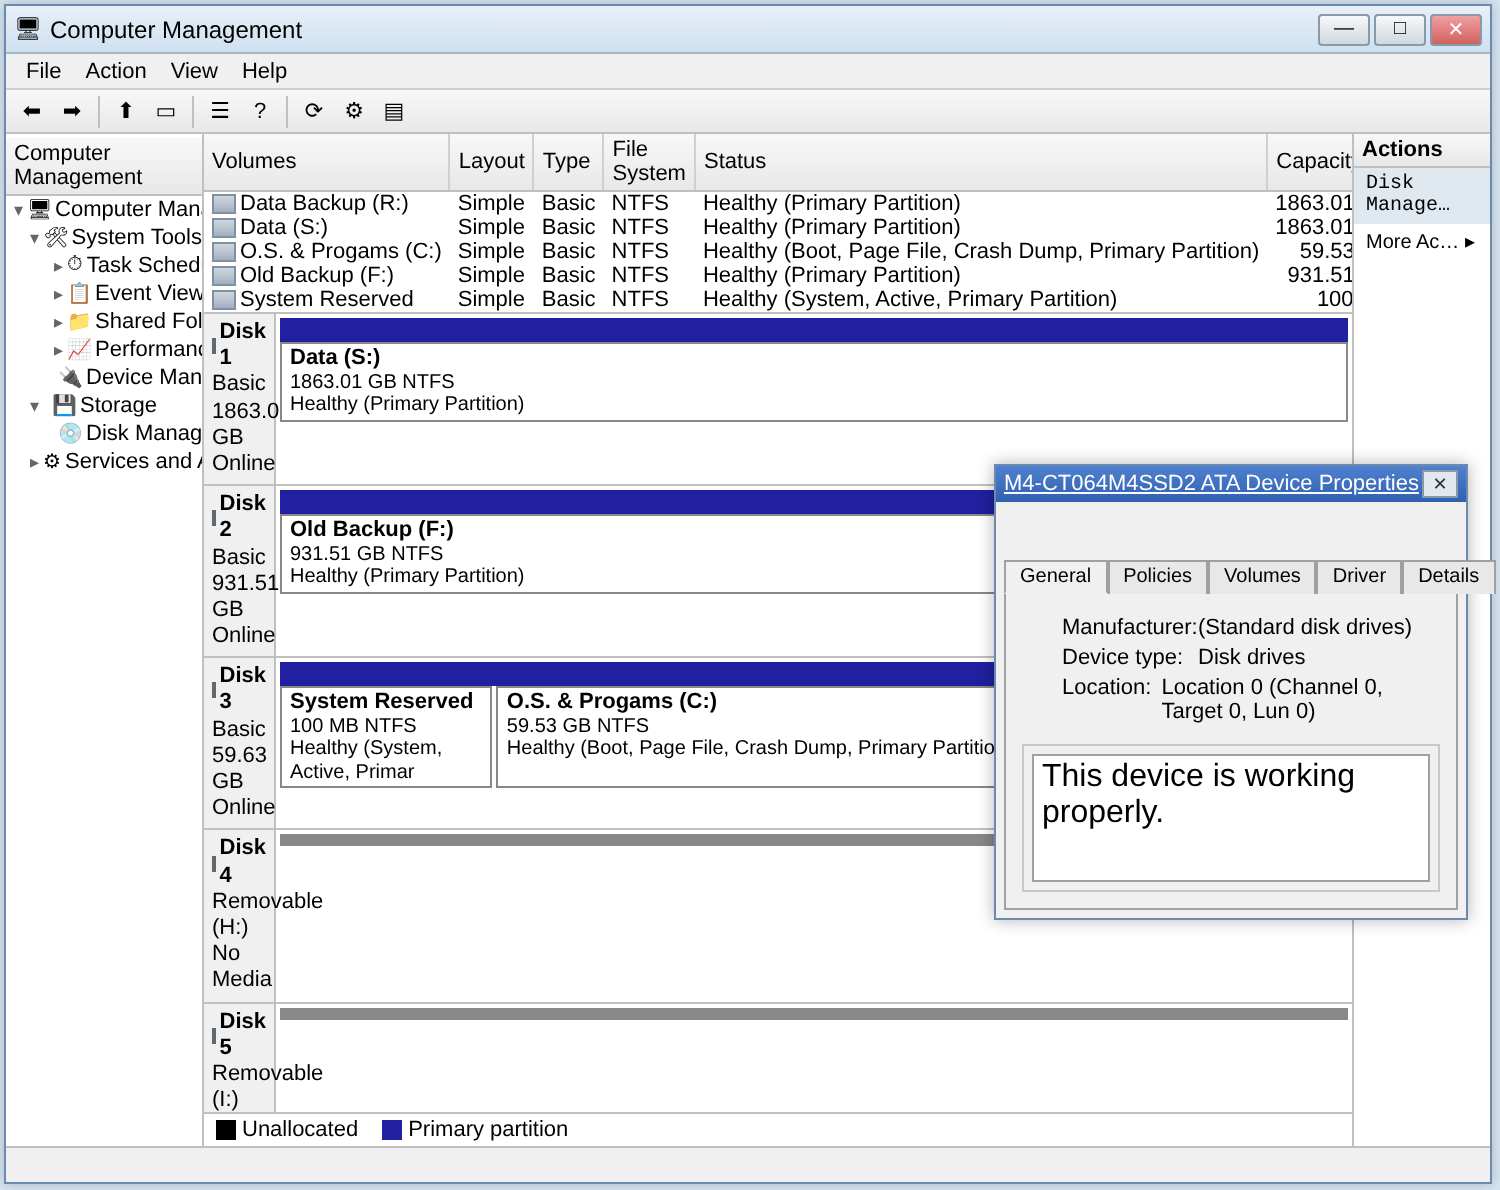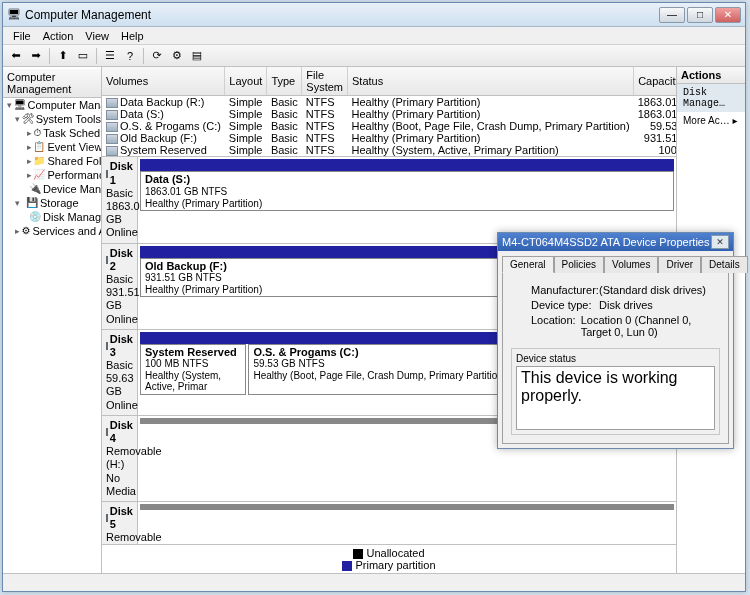--- a/index.html
+++ b/index.html
@@ -32,33 +32,33 @@
 .disks { flex: 1; overflow: auto; border-top: 1px solid #c0c0c0; }
 .disk-row { display: flex; border-bottom: 1px solid #c0c0c0; }
 .disk-head { width: 36px; padding: 3px 4px; border-right: 1px solid #c0c0c0; background: #f0f0f0; font-size: 10px; line-height: 1.2; }
 .disk-head .dn { font-weight: bold; display: flex; align-items: center; gap: 2px; }
 .disk-head .dico { width: 10px; height: 8px; background: #606870; display: inline-block; }
 .disk-body { flex: 1; padding: 2px; }
 .disk-bar { height: 12px; background: #2020a0; }
 .disk-bar.gray { background: #888; }
 .part-row { display: flex; gap: 2px; }
 .part { border: 1px solid #888; padding: 1px 4px; font-size: 10px; line-height: 1.15; background: #fff; }
-.legend { padding: 2px 6px; border-top: 1px solid #c0c0c0; background: #fff; font-size: 11px; display: flex; align-items: center; flex-direction: column; }
+.legend { padding: 2px 6px; border-top: 1px solid #c0c0c0; background: #fff; font-size: 11px; display: flex; gap: 12px; align-items: center; }
 .lg-sw { display: inline-block; width: 10px; height: 10px; vertical-align: middle; margin-right: 3px; }
 .actions { width: 68px; background: #fff; }
 .actions-hdr { background: linear-gradient(#f8f8f8,#e8e8e8); border-bottom: 1px solid #c0c0c0; padding: 2px 4px; font-weight: bold; }
 .actions .item { padding: 3px 6px; cursor: pointer; font-size: 10px; }
 .actions .item.sel { background: #e0e8f0; font-family: Liberation Mono, monospace; }
 .statusbar { height: 16px; border-top: 1px solid #c0c0c0; background: #f0f0f0; }
 
 .dialog { position: absolute; left: 497px; top: 232px; width: 237px; background: #f0f0f0; border: 1px solid #6a8ab0; box-shadow: 0 0 8px rgba(0,0,0,0.3); }
 .dlg-title { height: 18px; background: linear-gradient(#5080d0,#3060b0); color: #fff; display: flex; align-items: center; padding: 0 4px; font-size: 11px; }
-.dlg-title .t { flex: 1; white-space: nowrap; overflow: hidden; }
+.dlg-title .t { flex: 1; white-space: nowrap; overflow: hidden; text-decoration: underline; }
 .dlg-close { width: 18px; height: 14px; background: #e0e8f0; color: #333; border: 1px solid #8899aa; font-size: 9px; display: flex; align-items: center; justify-content: center; cursor: pointer; }
-.tabs { display: flex; padding: 4px 4px 0 4px; gap: 0; }
+.tabs { display: flex; padding: 4px 4px 0 4px; gap: 0; margin-top: 24px; }
 .tab { padding: 2px 7px; border: 1px solid #a0a0a0; border-bottom: none; background: #e8e8e8; font-size: 10px; cursor: pointer; position: relative; top: 1px; }
 .tab.active { background: #f0f0f0; border-bottom: 1px solid #f0f0f0; }
 .tab-body { margin: 0 4px 4px 4px; border: 1px solid #a0a0a0; padding: 8px; background: #f0f0f0; }
 .dev-row { display: flex; align-items: center; gap: 8px; margin-bottom: 10px; }
 .dev-ico { width: 28px; height: 20px; background: linear-gradient(#e0e4e8,#b8c0c8); border: 1px solid #9098a0; border-radius: 2px; }
 .prop { display: flex; margin: 3px 0 3px 20px; font-size: 10px; }
 .prop .k { width: 68px; }
 .fieldset { border: 1px solid #c8c8c8; margin-top: 10px; padding: 4px; }
 .fieldset .lg { font-size: 10px; margin-bottom: 2px; }
 .status-box { width: 100%; height: 64px; background: #fff; border: 1px solid #a0a0a0; padding: 2px 4px; font-size: 16px; overflow: auto; }
@@ -318,17 +318,16 @@
       </div>
     <div class="prop">
         <span class="k">Device type:</span>
         <span>Disk drives</span>
       </div>
     <div class="prop">
         <span class="k">Location:</span>
         <span>Location 0 (Channel 0, Target 0, Lun 0)</span>
       </div>
     <div class="fieldset">
-      <div class="lg">Device status</div>
       <div class="status-box">This device is working properly.</div>
     </div>
   </div>
 </div>
 
 </body></html>

